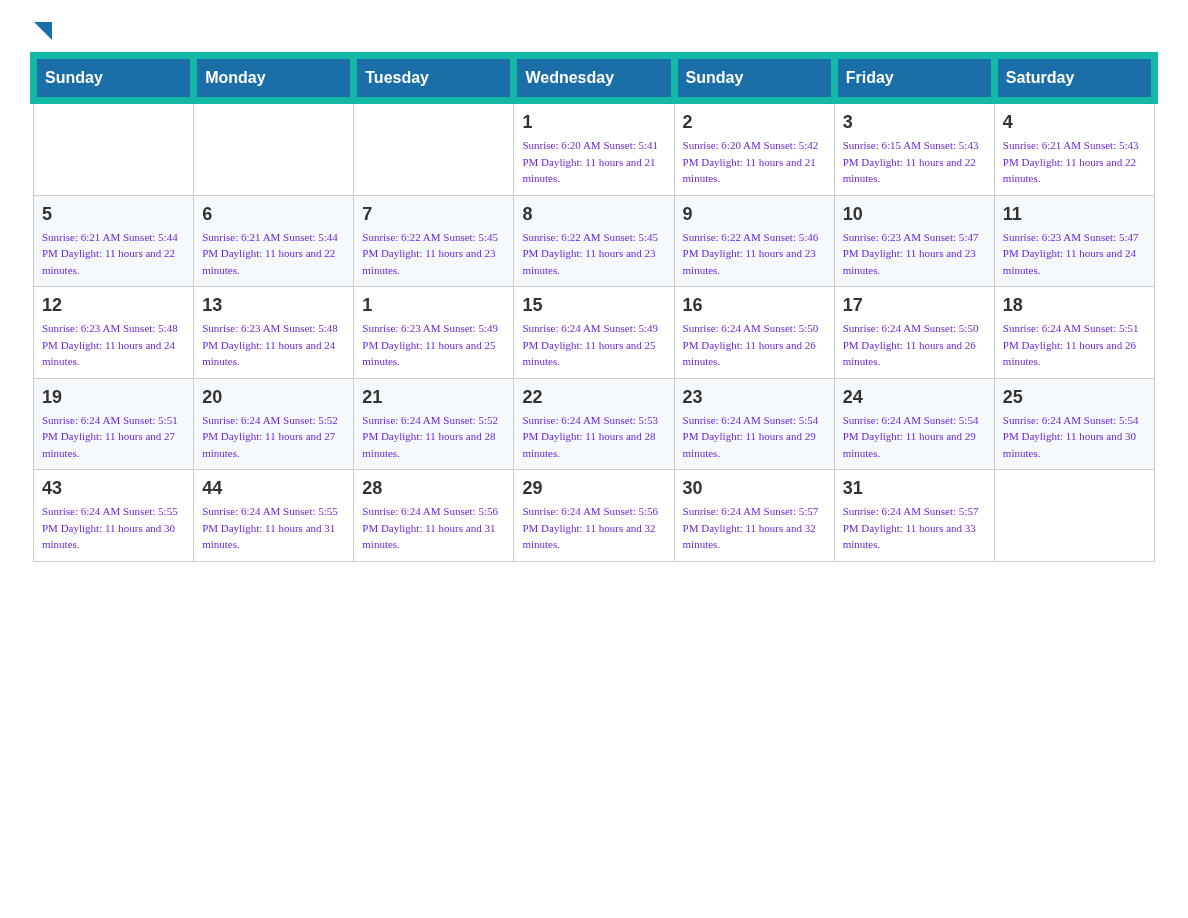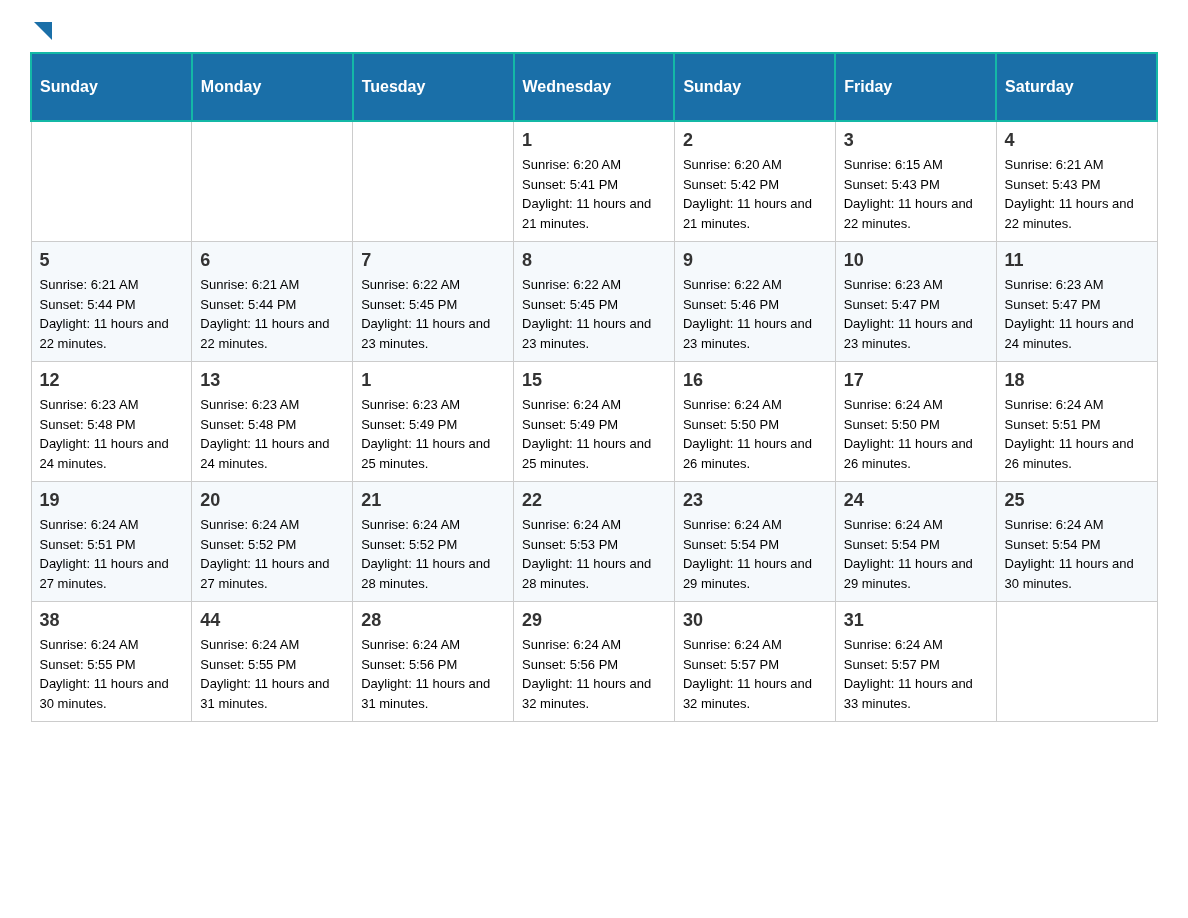--- a/index.html
+++ b/index.html
@@ -57,44 +57,45 @@
     table {
       width: 100%;
       border-collapse: collapse;
       margin-top: 10px;
     }
     thead tr th {
       background-color: #1a6fa8;
       color: #fff;
       font-size: 16px;
       font-weight: bold;
-      padding: 24px 8px;
+      padding: 10px 8px;
       text-align: left;
-      border: 2px solid #14b8a6;
+      border: 7px solid #14b8a6;
     }
     tbody tr td {
       border: 1px solid #ccc;
       vertical-align: top;
       padding: 8px 8px;
       width: 14.28%;
       min-height: 100px;
       font-size: 13px;
       color: #333;
     }
     .day-number {
       font-size: 18px;
       font-weight: bold;
       color: #333;
       display: block;
       margin-bottom: 4px;
     }
     .day-info {
-      font-size: 13px;
-      color: #000000;
+      font-size: 11px;
+      color: #6d28d9;
       line-height: 1.5;
+      font-family: Liberation Serif, serif;
     }
     tbody tr:nth-child(odd) td {
       background-color: #fff;
     }
     tbody tr:nth-child(even) td {
       background-color: #f5f9fc;
     }
     .empty-cell {
       background-color: #fff !important;
     }
@@ -293,21 +294,21 @@
         </td>
         <td>
           <span class="day-number">25</span>
           <div class="day-info">Sunrise: 6:24 AM
 Sunset: 5:54 PM
 Daylight: 11 hours and 30 minutes.</div>
         </td>
       </tr>
       <tr>
         <td>
-          <span class="day-number">38</span>
+          <span class="day-number">43</span>
           <div class="day-info">Sunrise: 6:24 AM
 Sunset: 5:55 PM
 Daylight: 11 hours and 30 minutes.</div>
         </td>
         <td>
           <span class="day-number">44</span>
           <div class="day-info">Sunrise: 6:24 AM
 Sunset: 5:55 PM
 Daylight: 11 hours and 31 minutes.</div>
         </td>

